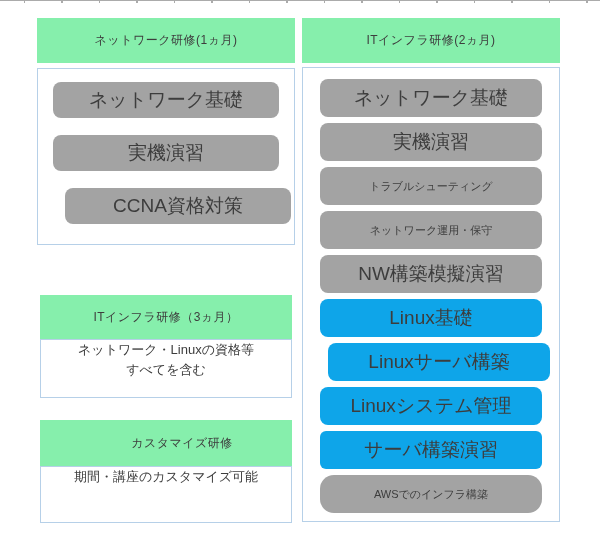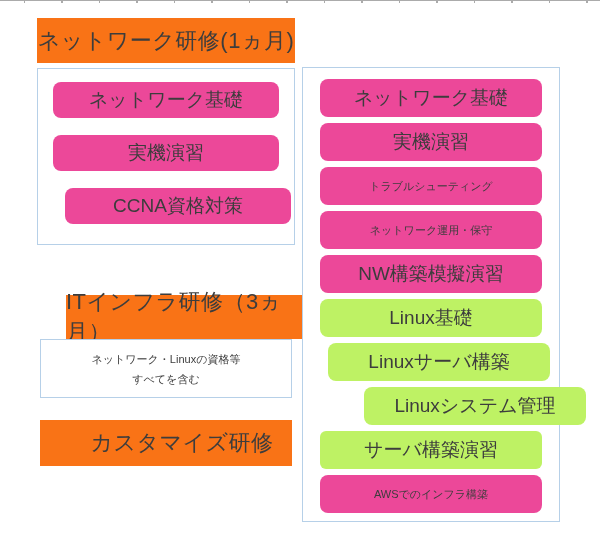--- a/index.html
+++ b/index.html
@@ -23,89 +23,97 @@
     background: #ababab;
   }
   .top-ticks {
     position: absolute; top: 1px; left: 0;
     width: 600px; height: 2px;
     background: repeating-linear-gradient(to right, #ababab 0 1px, transparent 1px 37.5px);
     background-position: 24px 0;
   }
   .panel-header {
     position: absolute;
-    background: #f97316;
+    background: #86efac;
     display: flex; align-items: center; justify-content: center;
-    font-size: 22px;
+    font-size: 12px;
     letter-spacing: 0.5px;
     box-sizing: border-box;
   }
   .panel-body {
     position: absolute;
     background: #ffffff;
     border: 1.5px solid #b6d0e8;
     box-sizing: border-box;
   }
   .pill {
     position: absolute;
     left: 15px; width: 226px; height: 36px;
     border-radius: 8px;
     display: flex; align-items: center; justify-content: center;
     font-size: 19px;
     box-sizing: border-box;
   }
   .panel-body.right-body .pill { left: 17px; width: 222px; height: 38px; }
   .pill.sm { font-size: 11px; }
-  .pill[data-color="green"]  { background: #ec4899; }
-  .pill[data-color="yellow"] { background: #bef264; }
+  .pill[data-color="green"]  { background: #a3a3a3; }
+  .pill[data-color="yellow"] { background: #0ea5e9; }
   .desc {
     position: absolute; left: 0; right: 0; top: 0; bottom: 0;
     display: flex; flex-direction: column;
-    align-items: center; justify-content: center;
-    font-size: 11px; line-height: 20px;
+    align-items: center; 
+    font-size: 13px; line-height: 20px;
     text-align: center;
   }
 </style>
 </head>
 <body>
 
 <div class="canvas">
 
   <div class="top-rule"></div>
   <div class="top-ticks"></div>
 
   <div class="panel-header" style="left:37px; top:18px; width:258px; height:45px;">
     <span>ネットワーク研修(1ヵ月)</span>
   </div>
   <div class="panel-body" style="left:37px; top:68px; width:258px; height:177px;">
     <div class="pill" style="top:13px;" data-color="green">ネットワーク基礎</div>
     <div class="pill" style="top:66px;" data-color="green">実機演習</div>
     <div class="pill" style="top:119px;margin-left:12px;" data-color="green">CCNA資格対策</div>
   </div>
 
-  <div class="panel-header" style="left:40px; top:295px; width:252px; height:44px;margin-left:26px;">
+  <div class="panel-header" style="left:40px; top:295px; width:252px; height:44px;">
     <span>ITインフラ研修（3ヵ月）</span>
   </div>
   <div class="panel-body" style="left:40px; top:339px; width:252px; height:59px;">
     <div class="desc">
       <span>ネットワーク・Linuxの資格等</span>
       <span>すべてを含む</span>
     </div>
   </div>
 
   <div class="panel-header" style="left:40px; top:420px; width:252px; height:46px;padding-left:32px;">
     <span>カスタマイズ研修</span>
   </div>
+  <div class="panel-body" style="left:40px; top:466px; width:252px; height:57px;">
+    <div class="desc">
+      <span>期間・講座のカスタマイズ可能</span>
+    </div>
+  </div>
 
+  <div class="panel-header" style="left:302px; top:18px; width:258px; height:45px;">
+    <span>ITインフラ研修(2ヵ月)</span>
+  </div>
   <div class="panel-body right-body" style="left:302px; top:67px; width:258px; height:455px;">
     <div class="pill" style="top:11px;" data-color="green">ネットワーク基礎</div>
     <div class="pill" style="top:55px;" data-color="green">実機演習</div>
     <div class="pill sm" style="top:99px;" data-color="green">トラブルシューティング</div>
     <div class="pill sm" style="top:143px;text-align:center;" data-color="green">ネットワーク運用・保守</div>
     <div class="pill" style="top:187px;" data-color="green">NW構築模擬演習</div>
     <div class="pill" style="top:231px;" data-color="yellow">Linux基礎</div>
     <div class="pill" style="top:275px;margin-left:8px;" data-color="yellow">Linuxサーバ構築</div>
-    <div class="pill" style="top:319px;margin-left:44px;" data-color="yellow">Linuxシステム管理</div>
+    <div class="pill" style="top:319px;" data-color="yellow">Linuxシステム管理</div>
     <div class="pill" style="top:363px;border-radius:6px;" data-color="yellow">サーバ構築演習</div>
-    <div class="pill sm" style="top:407px;" data-color="green">AWSでのインフラ構築</div>
+    <div class="pill sm" style="top:407px;border-radius:14px;" data-color="green">AWSでのインフラ構築</div>
   </div>
 
 </div>
 
 </body></html>

